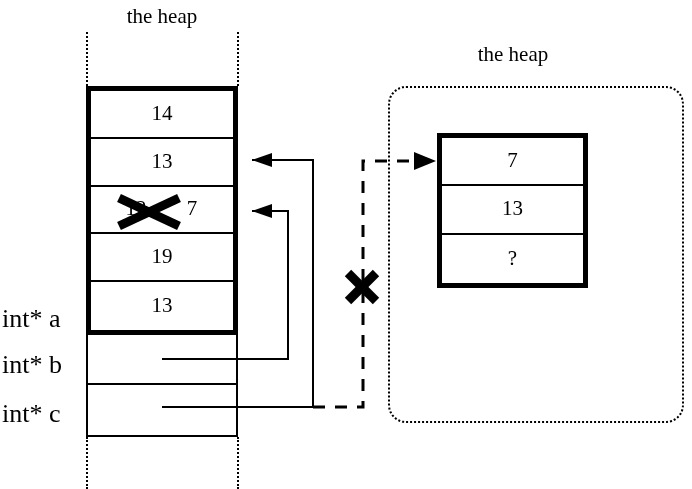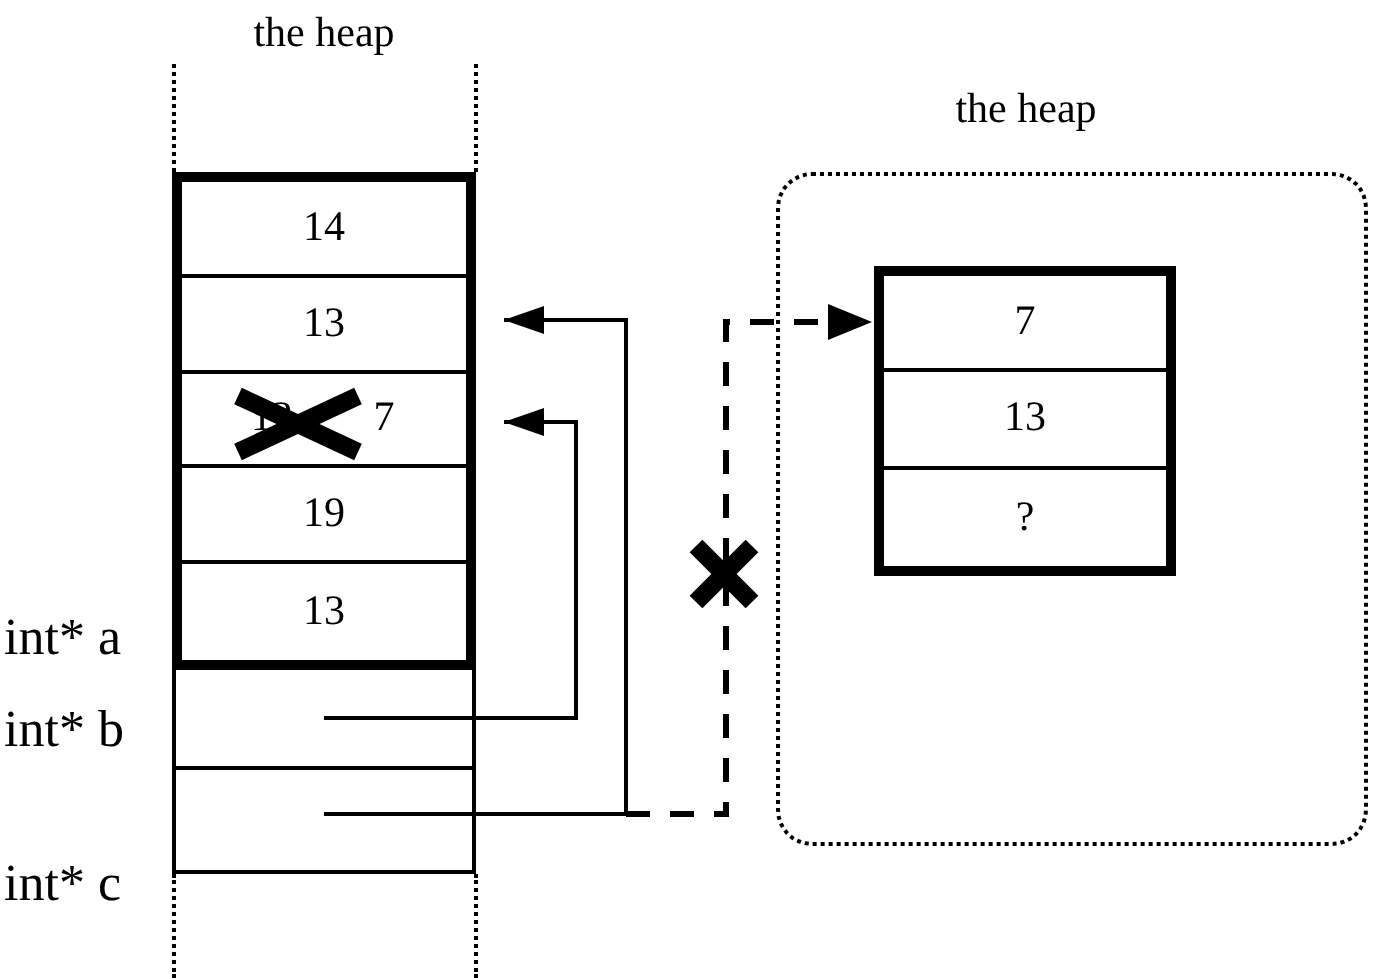--- a/index.html
+++ b/index.html
@@ -171,21 +171,21 @@
     <div class="cell">
       <span class="cell-value"></span>
     </div>
     <div class="cell">
       <span class="cell-value"></span>
     </div>
   </div>
 
   <div class="var-label" style="left:2px; top:306px;">int* a</div>
   <div class="var-label" style="left:2px; top:352px;">int* b</div>
-  <div class="var-label" style="left:2px; top:401px;margin-top:28px;">int* c</div>
+  <div class="var-label" style="left:2px; top:401px;">int* c</div>
 
   <div id="heap-region"></div>
   <div id="heap-block">
     <div class="cell">
       <span class="cell-value">7</span>
     </div>
     <div class="cell">
       <span class="cell-value">13</span>
     </div>
     <div class="cell">

